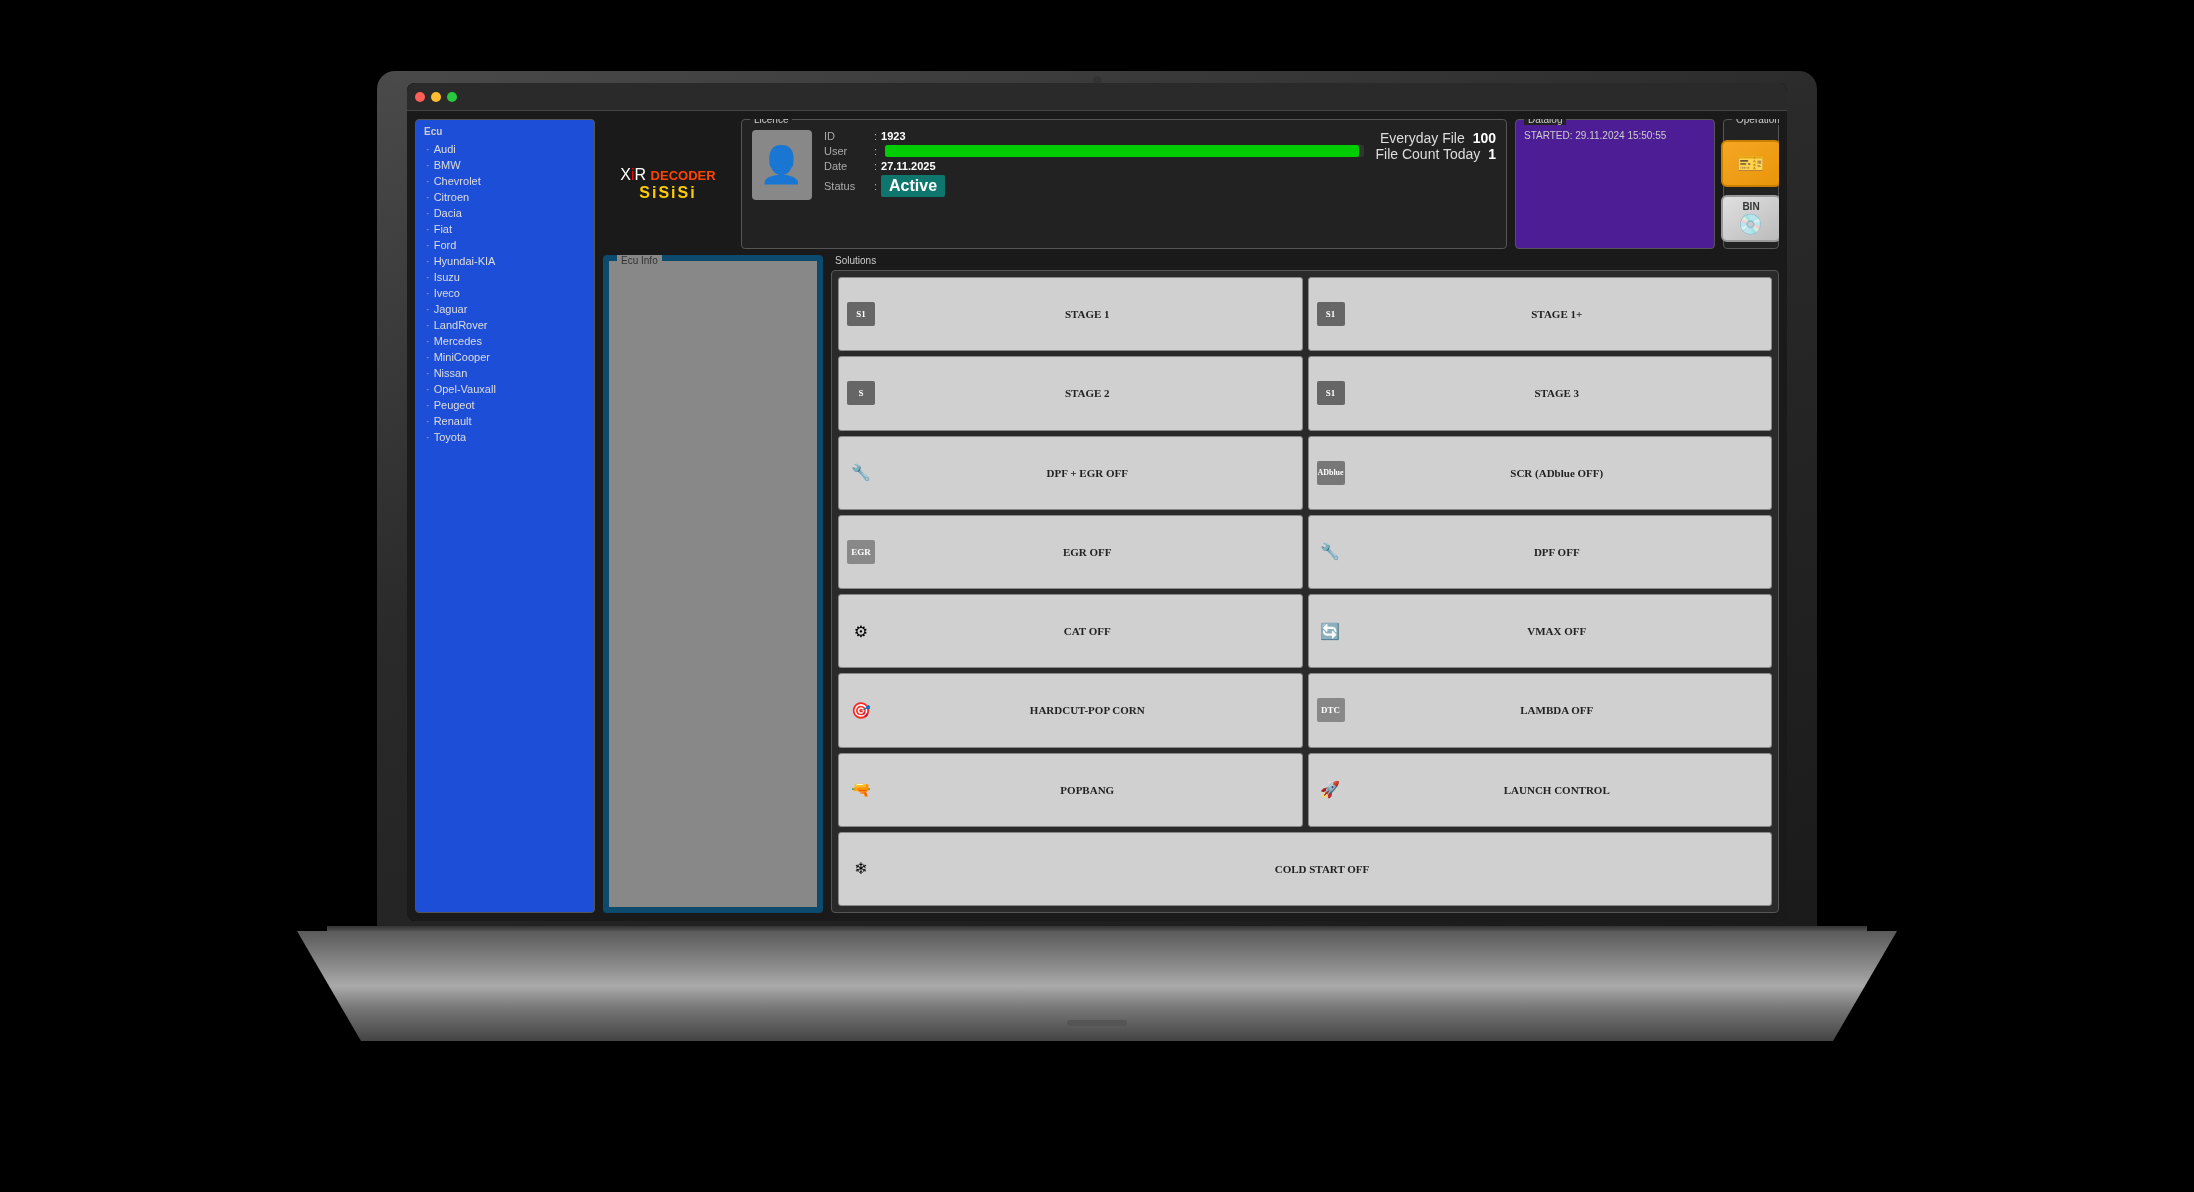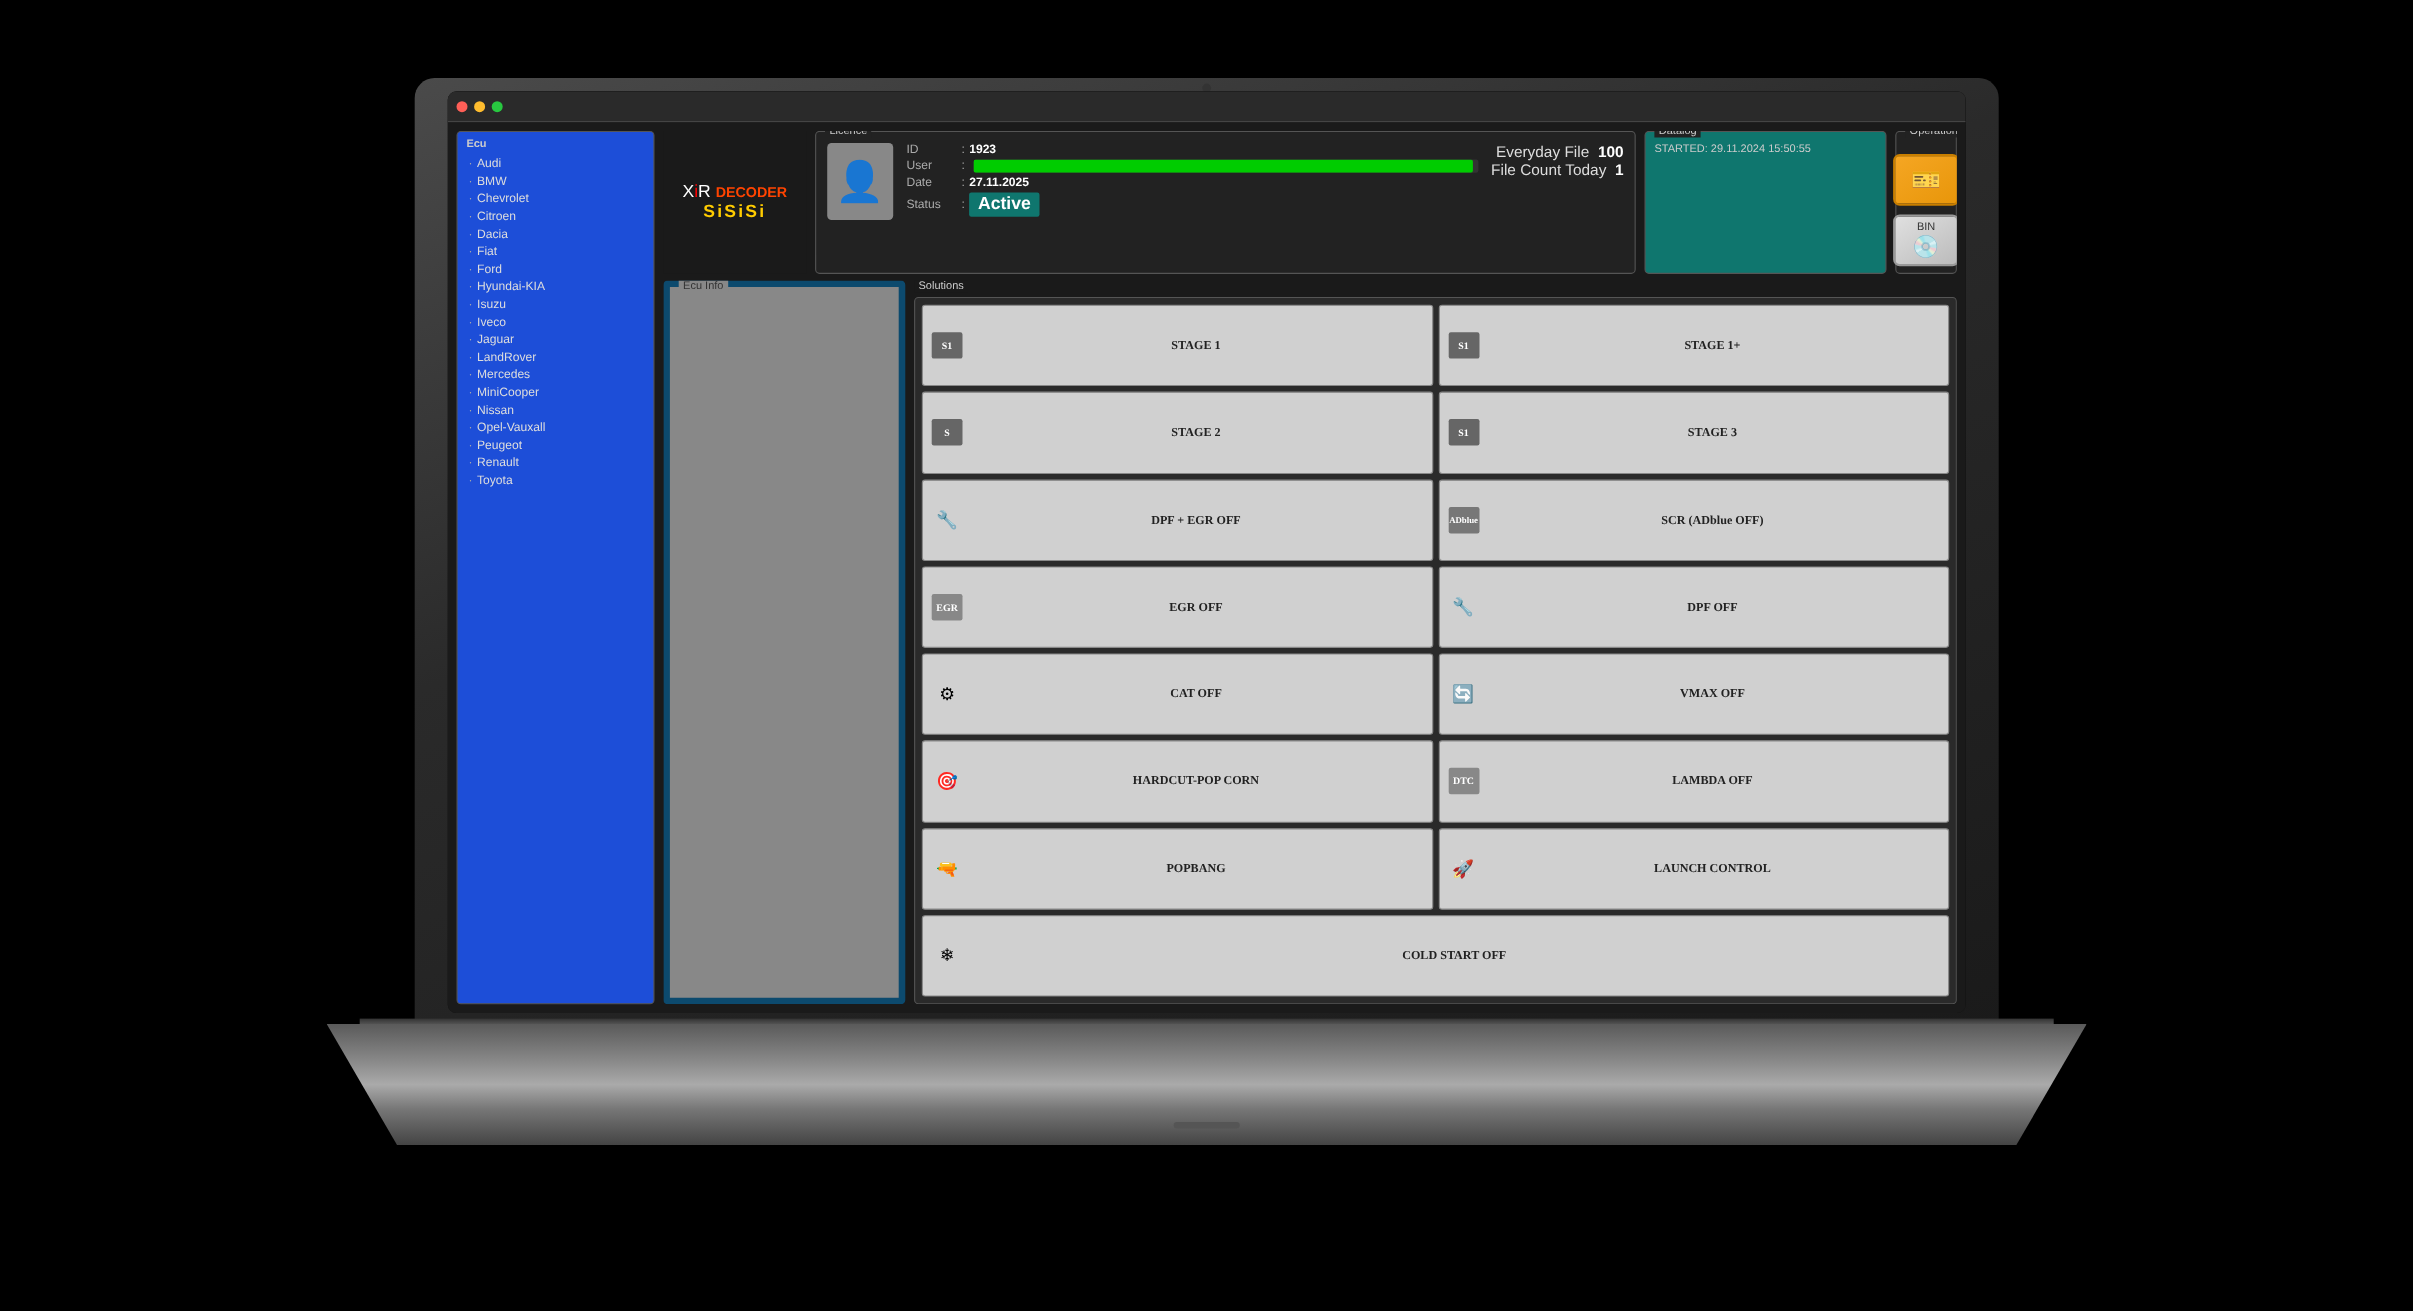--- a/index.html
+++ b/index.html
@@ -294,22 +294,22 @@
       font-weight: bold;
     }
 
     .file-info {
       text-align: right;
       font-size: 14px;
       color: #ddd;
     }
 
     .datalog-box {
-      width: 220px;
-      background: #0f766e;
+      width: 200px;
+      background: #4c1d95;
       border: 1px solid #555;
       border-radius: 4px;
       padding: 6px 8px;
       position: relative;
       flex-shrink: 0;
     }
 
     .datalog-title {
       color: #ccc;
       font-size: 10px;
@@ -594,21 +594,21 @@
                 <div class="datalog-text">STARTED: 29.11.2024 15:50:55</div>
               </div>
 
               <div class="operation-panel">
                 <span class="operation-title">Operation</span>
                 <div class="op-btn">
                   <span>🎫</span>
                 </div>
                 <div class="op-btn-bin">
                   <div style="text-align:center;">
-                    <div style="font-size:10px; font-weight:normal; color:#333;">BIN</div>
+                    <div style="font-size:10px; font-weight:bold; color:#333;">BIN</div>
                     <div style="font-size:20px;">💿</div>
                   </div>
                 </div>
               </div>
             </div>
 
             <div class="middle-section">
 
               <div class="ecu-info-box">
                 <span class="ecu-info-title">Ecu Info</span>

